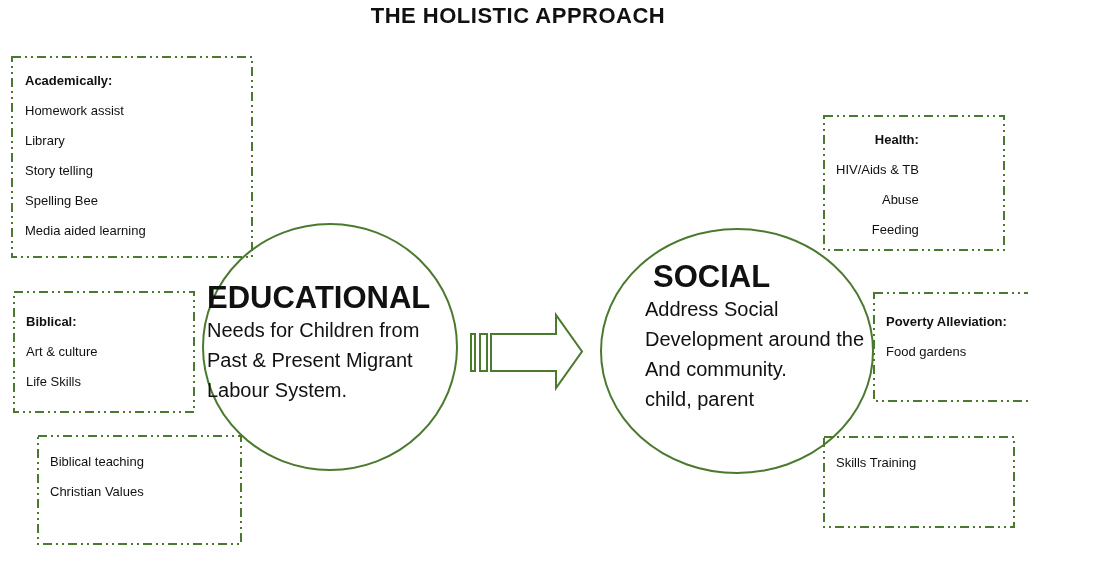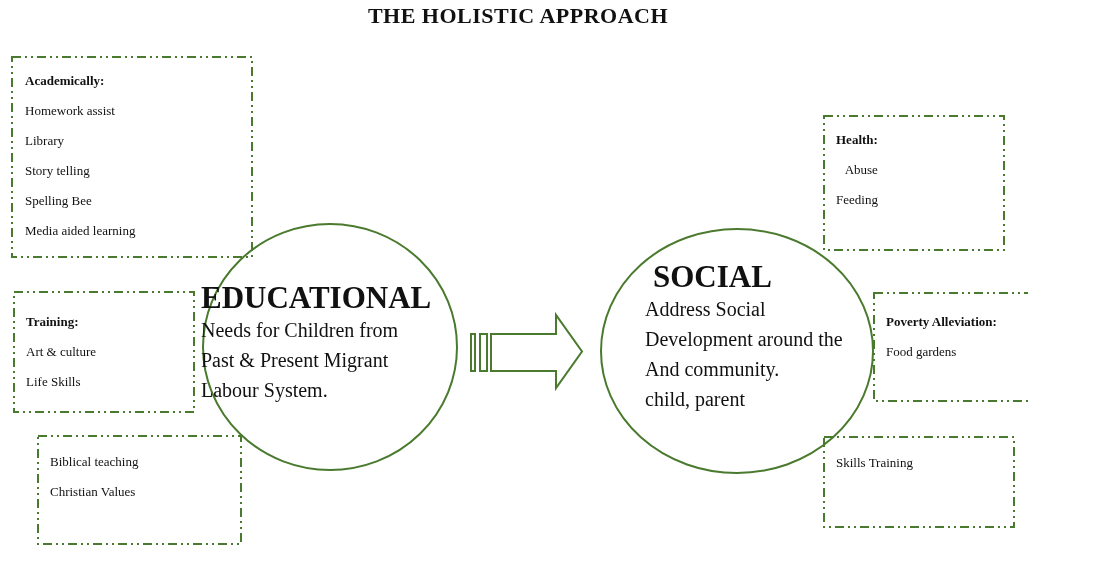--- a/index.html
+++ b/index.html
@@ -1,19 +1,19 @@
 <!DOCTYPE html>
 <html style="--accent: #4a7a2e; --ink: #111111; --bg: #ffffff;"><head>
 <meta charset="utf-8">
 <style>
   :root { --accent:#4a7a2e; --ink:#111111; --bg:#ffffff; }
   html,body { margin:0; padding:0; background:var(--bg); }
   .stage {
     position:relative; width:1028px; height:572px; background:var(--bg);
-    font-family:Liberation Serif, serif; color:var(--ink); overflow:hidden;
+    font-family:Liberation Sans, sans-serif; color:var(--ink); overflow:hidden;
   }
   .title {
     position:absolute; left:0; top:3px; width:1036px; text-align:center;
     font-size:22px; font-weight:bold; letter-spacing:0.5px;
   }
   svg.shapes { position:absolute; left:0; top:0; }
   .dash { fill:none; stroke:var(--accent); stroke-width:2; stroke-dasharray:9 4 2 4 2 4; }
   .ring { fill:none; stroke:var(--accent); stroke-width:2; }
   .solid { fill:#ffffff; stroke:var(--accent); stroke-width:2; }
   .box-text { position:absolute; font-size:13px; line-height:30px; white-space:nowrap; }
@@ -49,46 +49,47 @@
   <div class="box-text" style="left:25px; top:66px;">
     <div class="bh">Academically:</div>
     <div class="bi">Homework assist</div>
     <div class="bi">Library</div>
     <div class="bi">Story telling</div>
     <div class="bi">Spelling Bee</div>
     <div class="bi">Media aided learning</div>
   </div>
 
   <div class="box-text" style="left:26px; top:307px;">
-    <div class="bh">Training:</div>
+    <div class="bh">Biblical:</div>
     <div class="bi">Art &amp; culture</div>
     <div class="bi">Life Skills</div>
   </div>
 
   <div class="box-text" style="left:50px; top:447px;">
     <div class="bi">Biblical teaching</div>
     <div class="bi">Christian Values</div>
   </div>
 
   <div class="box-text" style="left:836px; top:125px;text-align:right;">
     <div class="bh">Health:</div>
+    <div class="bi">HIV/Aids &amp; TB</div>
     <div class="bi">Abuse</div>
     <div class="bi">Feeding</div>
   </div>
 
   <div class="box-text" style="left:886px; top:307px;">
     <div class="bh">Poverty Alleviation:</div>
     <div class="bi">Food gardens</div>
   </div>
 
   <div class="box-text" style="left:836px; top:448px;">
     <div class="bi">Skills Training</div>
   </div>
 
-  <div class="circle-text" style="left:201px; top:281px;">
+  <div class="circle-text" style="left:207px; top:281px;">
     <div class="ch">EDUCATIONAL</div>
     <div class="cb">Needs for Children from</div>
     <div class="cb">Past &amp; Present Migrant</div>
     <div class="cb">Labour System.</div>
   </div>
 
   <div class="circle-text" style="left:645px; top:260px;">
     <div class="ch indent">SOCIAL</div>
     <div class="cb">Address Social</div>
     <div class="cb">Development around the</div>

